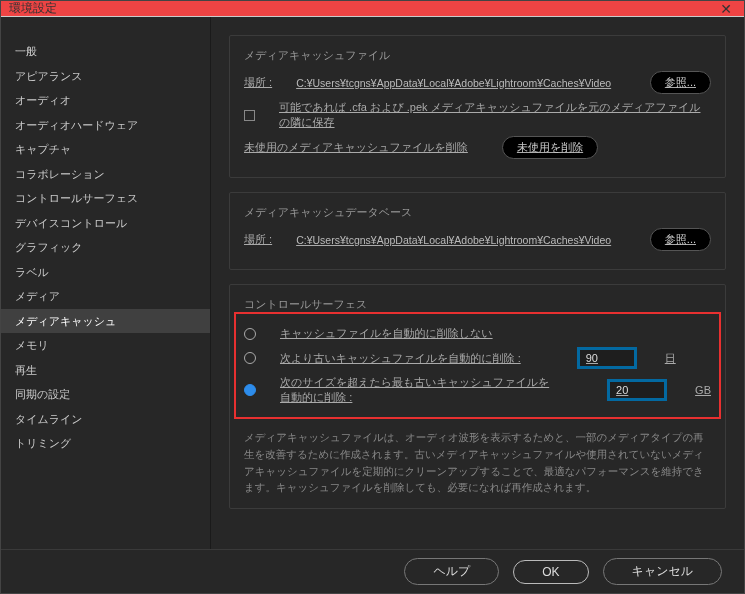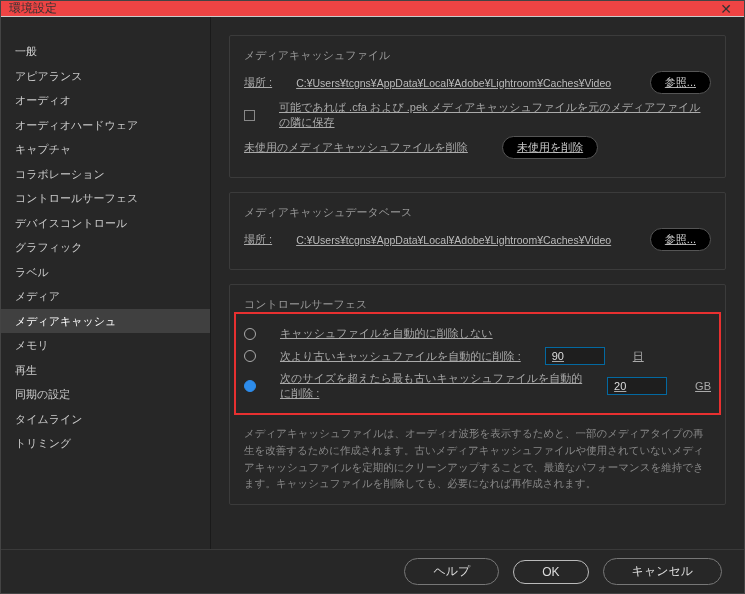--- a/index.html
+++ b/index.html
@@ -15,21 +15,21 @@
 .content { flex: 1; padding: 18px 18px 0 18px; color: #aaa; overflow-y: auto; }
 .group { border: 1px solid #3b3b3b; border-radius: 2px; padding: 12px 14px; margin-bottom: 14px; position: relative; }
 .group-title { color: #999; font-size: 11px; margin-bottom: 8px; }
 .row { display: flex; align-items: center; margin: 6px 0; gap: 24px; font-size: 11px; color: #aaa; text-decoration: underline; }
 .row .path { color: #bbb; font-size: 10.5px; }
 .btn-small { background: #000000; border: 1px solid #555; border-radius: 12px; color: #ccc; padding: 3px 14px; font-size: 11px; cursor: pointer; margin-left: auto; }
 .checkbox { width: 11px; height: 11px; border: 1px solid #888; display: inline-block; flex-shrink: 0; }
 .highlight-box { border: 2px solid #e83030; padding: 6px 8px; margin: -8px -10px 10px -10px; }
 .radio { width: 12px; height: 12px; border: 1.5px solid #aaa; border-radius: 50%; display: inline-flex; align-items: center; justify-content: center; flex-shrink: 0; cursor: pointer; }
 .radio.filled { border-color: #2d8ceb; background: #2d8ceb; }
-.num-input { background: #1e1e1e; border: 1px solid #0369a1; color: #ddd; width: 60px; padding: 2px 6px; font-size: 11px; }
+.num-input { background: #1e1e1e; border: 3px solid #0369a1; color: #ddd; width: 60px; padding: 2px 6px; font-size: 11px; margin-left: 32px; }
 .unit { color: #aaa; margin-left: 4px; }
 .desc { color: #888; font-size: 10.5px; line-height: 1.6; margin-top: 6px; }
 .footer { height: 44px; background: #272727; display: flex; align-items: center; justify-content: flex-end; gap: 14px; padding: 0 22px; border-top: 1px solid #3a3a3a; }
 .btn-footer { background: transparent; border: 1px solid #777; border-radius: 14px; color: #ddd; padding: 4px 28px; font-size: 12px; cursor: pointer; }
 .btn-footer.primary { border: 1.5px solid #bbb; }
 </style>
 </head>
 <body>
 
 <div class="window">

